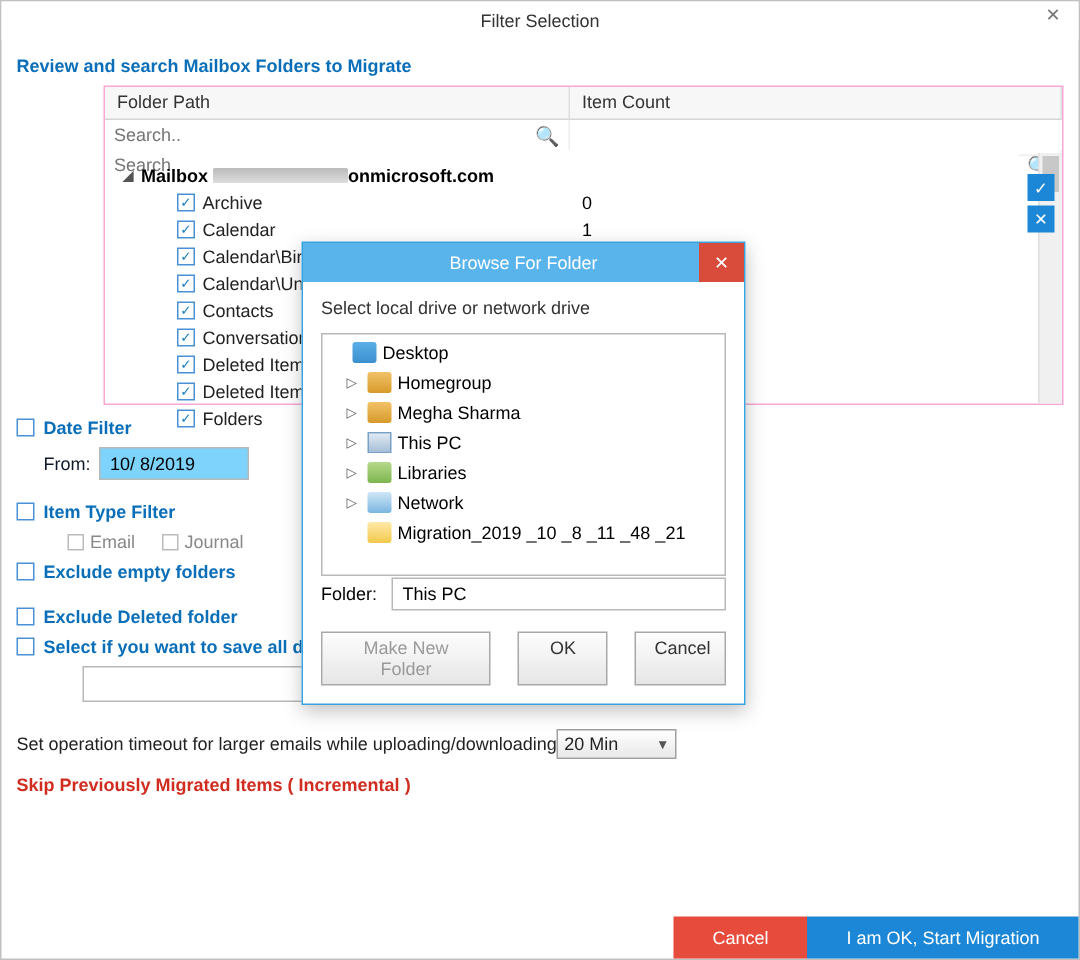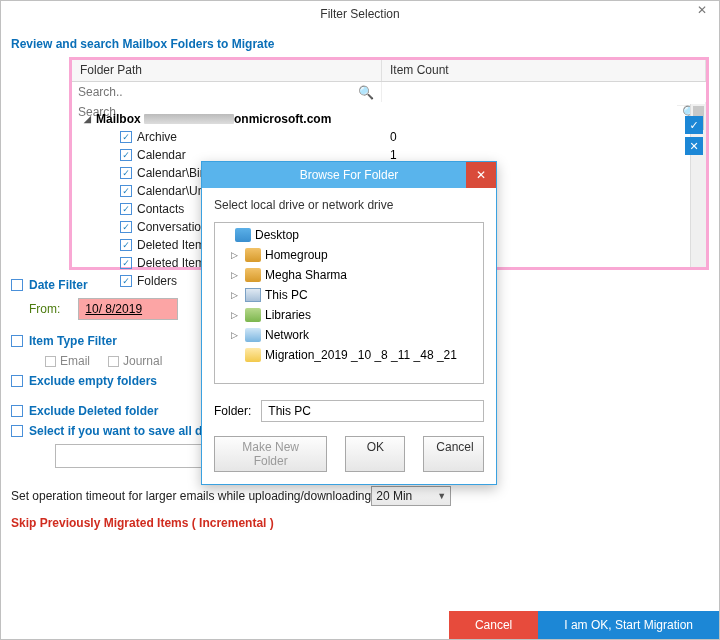--- a/index.html
+++ b/index.html
@@ -3,21 +3,21 @@
 <meta charset="utf-8">
 <style>
 * { box-sizing: border-box; margin: 0; padding: 0; font-family: "Segoe UI", Tahoma, sans-serif; font-size: 12px; }
 body { background: #fff; width: 720px; height: 640px; position: relative; overflow: hidden; }
 .window { width: 720px; height: 640px; border: 1px solid #c0c0c0; background: #fff; position: relative; }
 .titlebar { height: 26px; display: flex; align-items: center; justify-content: center; position: relative; background: #fff; }
 .titlebar .title { color: #333; font-size: 12px; }
 .titlebar .close { position: absolute; right: 8px; top: 2px; width: 18px; height: 18px; text-align: center; color: #777; cursor: pointer; }
 .content { padding: 6px 10px; }
 .section-title { color: #0a6fb8; font-weight: 600; margin: 4px 0 6px 0; }
-.grid { border: 3px solid #f9a8d4; height: 213px; margin-left: 58px; position: relative; background: #fff; }
+.grid { border: 1px solid #f9a8d4; height: 213px; margin-left: 58px; position: relative; background: #fff; }
 .grid-header { display: flex; height: 22px; border-bottom: 1px solid #d6d6d6; background: #f7f7f7; }
 .grid-header .col { padding: 3px 8px; border-right: 1px solid #e0e0e0; color: #333; }
 .col-path { width: 310px; }
 .col-count { flex: 1; }
 .grid-search { display: flex; height: 24px; border-bottom: 1px solid #eee; flex-direction: column; }
 .grid-search .sbox { display: flex; align-items: center; border-right: 1px solid #eee; }
 .grid-search input { border: none; padding: 3px 6px; outline: none; color: #888; width: 100%; }
 .sbox .mag { color: #1c7fbe; padding: 0 6px; font-size: 13px; }
 .tree { padding: 4px 4px; overflow: hidden; }
 .tree-row { display: flex; align-items: center; height: 18px; padding-left: 8px; }
@@ -28,22 +28,22 @@
 .folder-label { color: #222; }
 .mailbox-row { font-weight: 700; color: #000; }
 .mailbox-redact { display:inline-block; width:90px; height:10px; background: linear-gradient(#bbb,#ddd); vertical-align: middle; border-radius:1px;}
 .count-col { position: absolute; left: 318px; }
 .side-btns { position: absolute; right: 2px; top: 59px; width: 22px; }
 .side-btns div { width: 18px; height: 18px; background: #1c87d6; margin-bottom: 3px; color: #fff; display: flex; align-items: center; justify-content: center; font-size: 11px; cursor:pointer; }
 .filters { margin-top: 8px; }
 .opt { display: flex; align-items: center; margin: 6px 0; color: #0a6fb8; font-weight: 600; }
 .opt .chk2 { width: 12px; height: 12px; border: 1px solid #4a90d9; margin-right: 6px; display:inline-flex; align-items:center; justify-content:center; font-size:9px; color:#1c7fbe;}
 .date-row { display: flex; align-items: center; margin-left: 18px; }
-.date-row label { color: #4d7c0f; margin-right: 18px; }
-.date-input { border: 1px solid #b8b8b8; padding: 3px 6px; width: 100px; background: #fca5a5; text-decoration: underline; }
+.date-row label { color: #0f172a; margin-right: 6px; }
+.date-input { border: 1px solid #b8b8b8; padding: 3px 6px; width: 100px; background: #7dd3fc; }
 .sub-opts { margin-left: 34px; color: #888; display: flex; gap: 18px; margin-top: 4px; }
 .sub-opts .so { display: flex; align-items: center; gap: 4px; }
 .sub-opts .sochk { width: 11px; height: 11px; border: 1px solid #bbb; }
 .save-input { border: 1px solid #b8b8b8; height: 24px; width: 420px; margin-left: 44px; margin-top: 4px; background:#fff; }
 .timeout-row { margin-top: 18px; display: flex; align-items: center; gap: 0; color: #222; }
 .timeout-select { border: 1px solid #a0a0a0; padding: 2px 4px; width: 80px; background: linear-gradient(#fff,#e8e8e8); display:flex; justify-content:space-between; align-items:center; }
 .skip-row { margin-top: 10px; display: flex; align-items: center; }
 .skip-row .lbl { color: #d02c1f; font-weight: 700; }
 .footer { position: absolute; bottom: 0; right: 0; display: flex; }
 .footer .btn { height: 28px; padding: 0 26px; display: flex; align-items: center; color: #fff; cursor: pointer; }
@@ -60,21 +60,21 @@
 .modal-tree .mrow.indent { padding-left: 14px; }
 .modal-tree .mexp { width: 10px; font-size: 9px; color: #666; }
 .ficon { width: 16px; height: 14px; display: inline-block; }
 .ic-desktop { background: linear-gradient(#5bb0e8,#3a8fcf); border-radius:2px; }
 .ic-home { background: linear-gradient(#f2c268,#d79a2b); border-radius:2px; }
 .ic-user { background: linear-gradient(#f2c268,#d79a2b); border-radius:2px; }
 .ic-pc { background: linear-gradient(#dfe9f3,#a8c0d8); border:1px solid #7aa0c4; }
 .ic-lib { background: linear-gradient(#b7d98c,#7cb64e); border-radius:2px; }
 .ic-net { background: linear-gradient(#cfe6f7,#7bb6e0); border-radius:2px; }
 .ic-folder { background: linear-gradient(#ffe9a8,#f2c94c); border-radius:2px; }
-.folder-line { display: flex; align-items: center; gap: 10px; margin-top: 16px; }
+.folder-line { display: flex; align-items: center; gap: 10px; margin-top: 1px; }
 .folder-line input { border: 1px solid #b8b8b8; padding: 3px 6px; flex: 1; }
 .modal-btns { display: flex; gap: 18px; margin-top: 14px; justify-content: flex-start; }
 .mbtn { border: 1px solid #a8a8a8; background: linear-gradient(#fdfdfd,#e6e6e6); padding: 3px 12px; min-width: 60px; text-align: center; cursor: pointer; color:#333;}
 .mbtn.disabled { color: #9a9a9a; }
 .scrollbar-v { position:absolute; right:0; top:44px; bottom:0; width:16px; background:#f0f0f0; border-left:1px solid #ddd;}
 .scrollbar-v .thumb { position:absolute; left:2px; right:2px; top:2px; height:24px; background:#c8c8c8;}
 </style>
 </head>
 <body>
 

